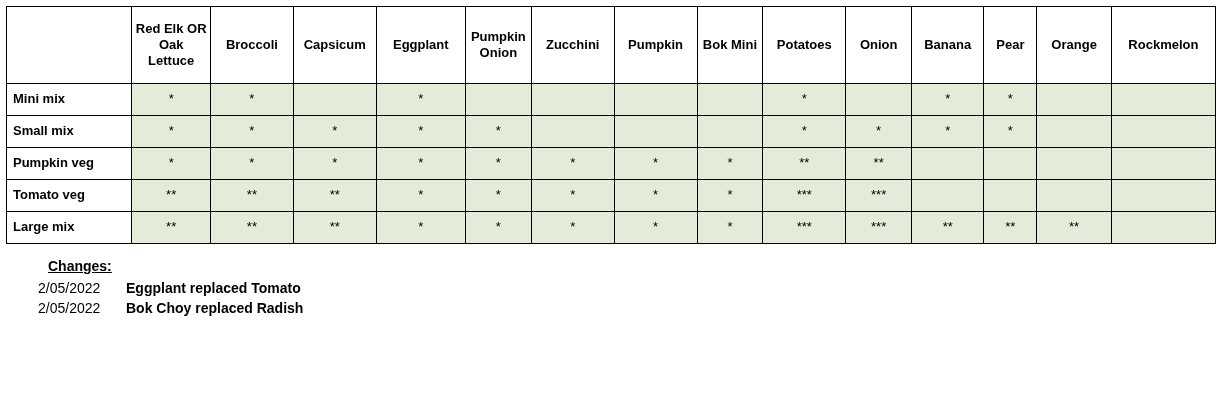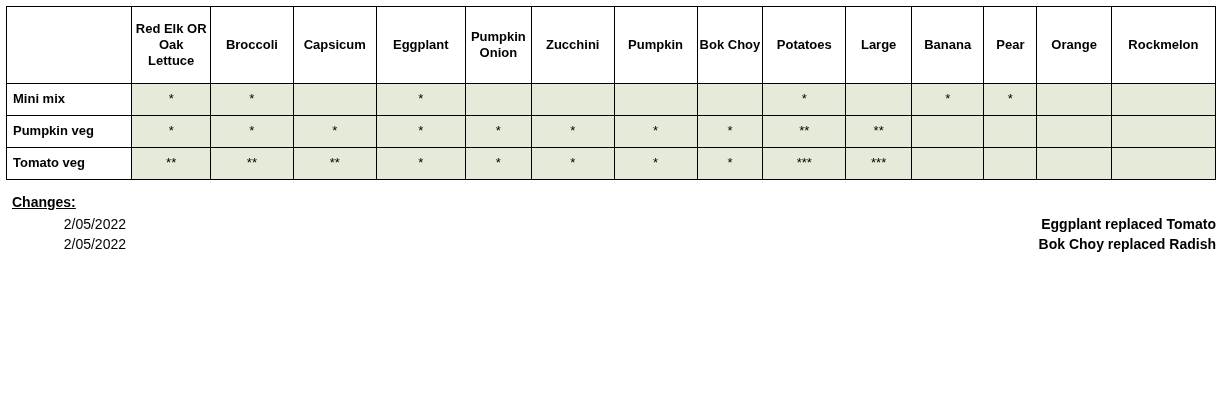--- a/index.html
+++ b/index.html
@@ -60,27 +60,27 @@
   }
   .changes {
     margin-top: 14px;
     padding-left: 6px;
   }
   .changes-title {
     font-size: 14px;
     font-weight: bold;
     text-decoration: underline;
     margin-bottom: 6px;
+    margin-left: 36px;
   }
   .change-row {
     display: flex;
     font-size: 14px;
     margin-bottom: 4px;
     padding-left: 26px;
-    text-align: right;
   }
   .change-date {
     width: 88px;
     flex: 0 0 88px;
   }
   .change-text {
     flex: 1 1 auto;
     font-weight: bold;
   }
 </style>
@@ -110,23 +110,23 @@
     <thead>
       <tr>
         <th class="corner"></th>
         <th>Red Elk OR Oak Lettuce</th>
         <th>Broccoli</th>
         <th>Capsicum</th>
         <th>Eggplant</th>
         <th>Pumpkin Onion</th>
         <th>Zucchini</th>
         <th>Pumpkin</th>
-        <th>Bok Choy</th>
+        <th>Bok Mini</th>
         <th>Potatoes</th>
-        <th>Large</th>
+        <th>Onion</th>
         <th>Banana</th>
         <th>Pear</th>
         <th>Orange</th>
         <th>Rockmelon</th>
       </tr>
     </thead>
     <tbody>
       <tr>
         <th class="rowhead">Mini mix</th>
         <td class="cell">*</td>
@@ -138,20 +138,37 @@
         <td class="cell"></td>
         <td class="cell"></td>
         <td class="cell">*</td>
         <td class="cell"></td>
         <td class="cell">*</td>
         <td class="cell">*</td>
         <td class="cell"></td>
         <td class="cell"></td>
       </tr>
       <tr>
+        <th class="rowhead">Small mix</th>
+        <td class="cell">*</td>
+        <td class="cell">*</td>
+        <td class="cell">*</td>
+        <td class="cell">*</td>
+        <td class="cell">*</td>
+        <td class="cell"></td>
+        <td class="cell"></td>
+        <td class="cell"></td>
+        <td class="cell">*</td>
+        <td class="cell">*</td>
+        <td class="cell">*</td>
+        <td class="cell">*</td>
+        <td class="cell"></td>
+        <td class="cell"></td>
+      </tr>
+      <tr>
         <th class="rowhead">Pumpkin veg</th>
         <td class="cell">*</td>
         <td class="cell">*</td>
         <td class="cell">*</td>
         <td class="cell">*</td>
         <td class="cell">*</td>
         <td class="cell">*</td>
         <td class="cell">*</td>
         <td class="cell">*</td>
         <td class="cell">**</td>
@@ -169,20 +186,37 @@
         <td class="cell">*</td>
         <td class="cell">*</td>
         <td class="cell">*</td>
         <td class="cell">*</td>
         <td class="cell">*</td>
         <td class="cell">***</td>
         <td class="cell">***</td>
         <td class="cell"></td>
         <td class="cell"></td>
         <td class="cell"></td>
+        <td class="cell"></td>
+      </tr>
+      <tr>
+        <th class="rowhead">Large mix</th>
+        <td class="cell">**</td>
+        <td class="cell">**</td>
+        <td class="cell">**</td>
+        <td class="cell">*</td>
+        <td class="cell">*</td>
+        <td class="cell">*</td>
+        <td class="cell">*</td>
+        <td class="cell">*</td>
+        <td class="cell">***</td>
+        <td class="cell">***</td>
+        <td class="cell">**</td>
+        <td class="cell">**</td>
+        <td class="cell">**</td>
         <td class="cell"></td>
       </tr>
     </tbody>
   </table>
 
   <div class="changes">
     <div class="changes-title">Changes:</div>
     <div class="change-row">
       <div class="change-date">2/05/2022</div>
       <div class="change-text">Eggplant replaced Tomato</div>

